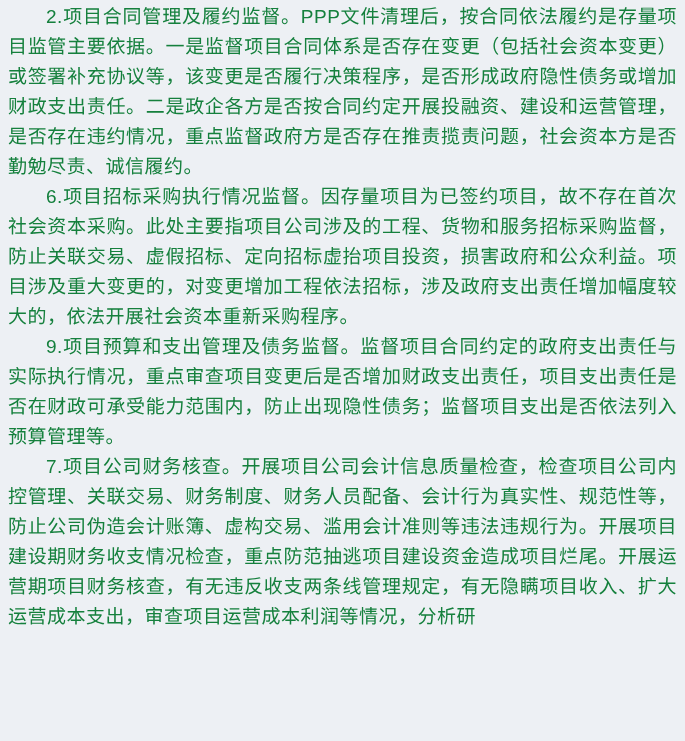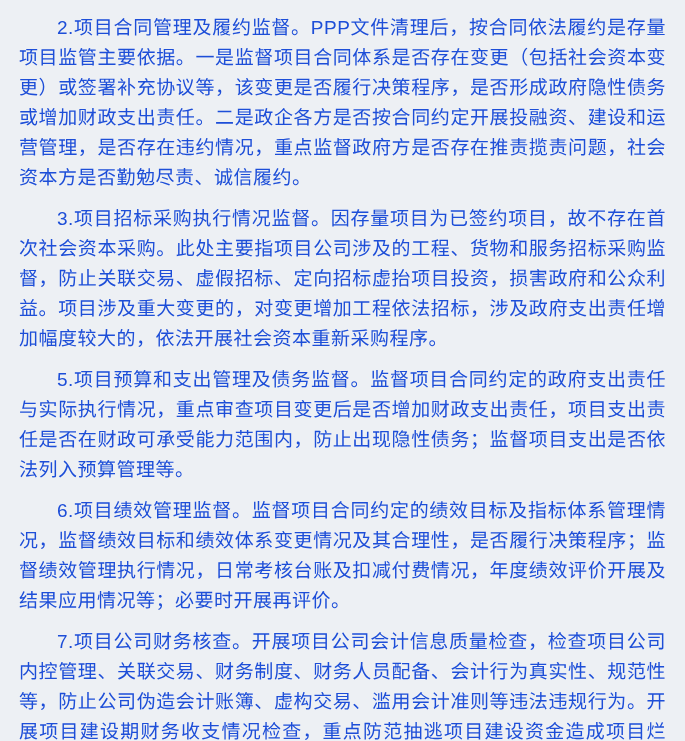--- a/index.html
+++ b/index.html
@@ -12,33 +12,32 @@
     overflow: hidden;
     background: #edf0f4;
     font-family: "Liberation Sans", "DejaVu Sans", sans-serif;
   }
   .doc {
     box-sizing: border-box;
     width: 685px;
     padding: 2px 8px 0 8px;
   }
   .doc p {
-    margin: 11px;
+    margin: 0;
     padding: 0;
     font-size: 19px;
     line-height: 30px;
-    color: #1d4ed8;
+    color: #15803d;
     text-align: justify;
     text-indent: 2em;
     letter-spacing: 0.5px;
     word-break: break-all;
   }
 </style>
 </head>
 <body>
 
 <main class="doc">
   <p>2.项目合同管理及履约监督。PPP文件清理后，按合同依法履约是存量项目监管主要依据。一是监督项目合同体系是否存在变更（包括社会资本变更）或签署补充协议等，该变更是否履行决策程序，是否形成政府隐性债务或增加财政支出责任。二是政企各方是否按合同约定开展投融资、建设和运营管理，是否存在违约情况，重点监督政府方是否存在推责揽责问题，社会资本方是否勤勉尽责、诚信履约。</p>
-  <p>3.项目招标采购执行情况监督。因存量项目为已签约项目，故不存在首次社会资本采购。此处主要指项目公司涉及的工程、货物和服务招标采购监督，防止关联交易、虚假招标、定向招标虚抬项目投资，损害政府和公众利益。项目涉及重大变更的，对变更增加工程依法招标，涉及政府支出责任增加幅度较大的，依法开展社会资本重新采购程序。</p>
-  <p>5.项目预算和支出管理及债务监督。监督项目合同约定的政府支出责任与实际执行情况，重点审查项目变更后是否增加财政支出责任，项目支出责任是否在财政可承受能力范围内，防止出现隐性债务；监督项目支出是否依法列入预算管理等。</p>
-  <p>6.项目绩效管理监督。监督项目合同约定的绩效目标及指标体系管理情况，监督绩效目标和绩效体系变更情况及其合理性，是否履行决策程序；监督绩效管理执行情况，日常考核台账及扣减付费情况，年度绩效评价开展及结果应用情况等；必要时开展再评价。</p>
+  <p>6.项目招标采购执行情况监督。因存量项目为已签约项目，故不存在首次社会资本采购。此处主要指项目公司涉及的工程、货物和服务招标采购监督，防止关联交易、虚假招标、定向招标虚抬项目投资，损害政府和公众利益。项目涉及重大变更的，对变更增加工程依法招标，涉及政府支出责任增加幅度较大的，依法开展社会资本重新采购程序。</p>
+  <p>9.项目预算和支出管理及债务监督。监督项目合同约定的政府支出责任与实际执行情况，重点审查项目变更后是否增加财政支出责任，项目支出责任是否在财政可承受能力范围内，防止出现隐性债务；监督项目支出是否依法列入预算管理等。</p>
   <p>7.项目公司财务核查。开展项目公司会计信息质量检查，检查项目公司内控管理、关联交易、财务制度、财务人员配备、会计行为真实性、规范性等，防止公司伪造会计账簿、虚构交易、滥用会计准则等违法违规行为。开展项目建设期财务收支情况检查，重点防范抽逃项目建设资金造成项目烂尾。开展运营期项目财务核查，有无违反收支两条线管理规定，有无隐瞒项目收入、扩大运营成本支出，审查项目运营成本利润等情况，分析研</p>
 </main>
 
 </body></html>

